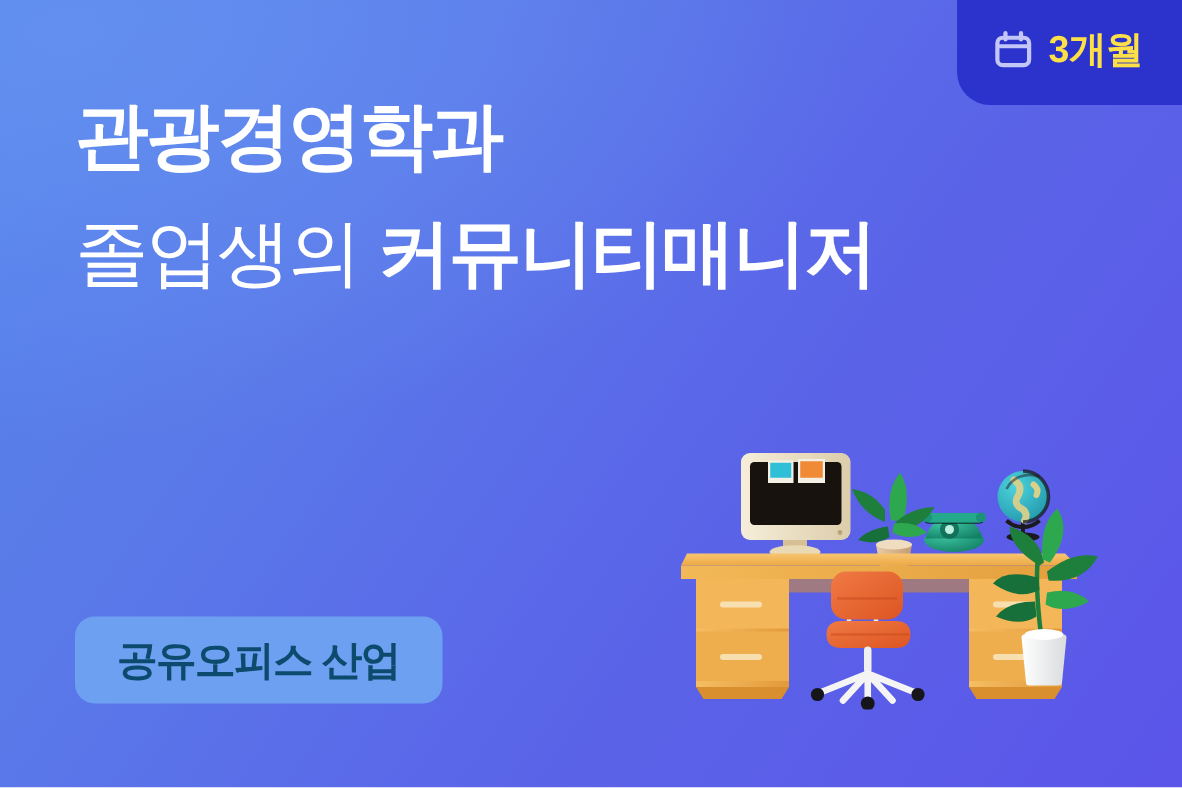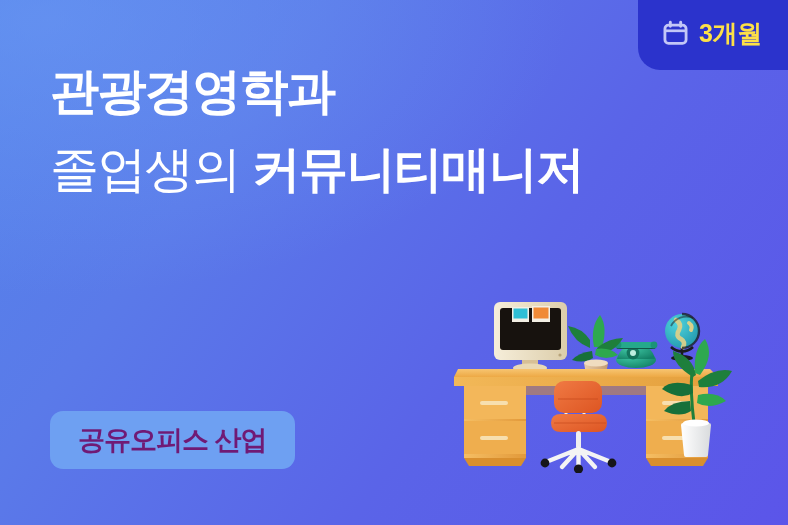--- a/index.html
+++ b/index.html
@@ -88,21 +88,21 @@
     top: 411px;
     height: 58px;
     padding: 0 28px;
     background: #6EA0F2;
     border-radius: 13px;
     display: flex;
     align-items: center;
     z-index: 5;
   }
   #industry-tag .tag-text {
-    color: #701a75;
+    color: #0c4a6e;
     font-size: 27px;
     font-weight: 700;
     letter-spacing: -1px;
     line-height: 1;
     white-space: nowrap;
   }
 
   
   #illustration {
     position: absolute;

